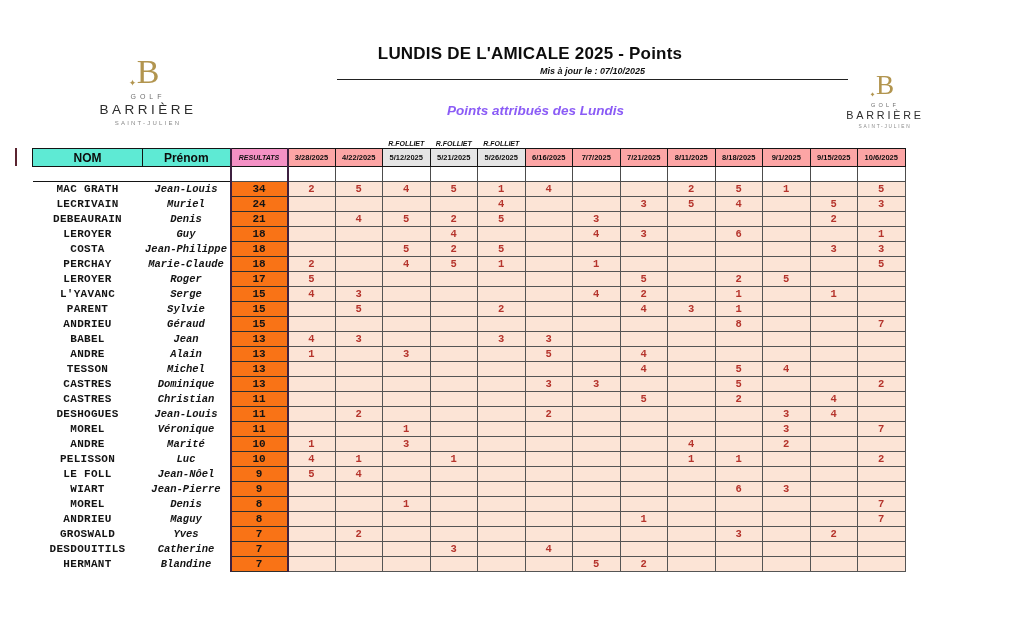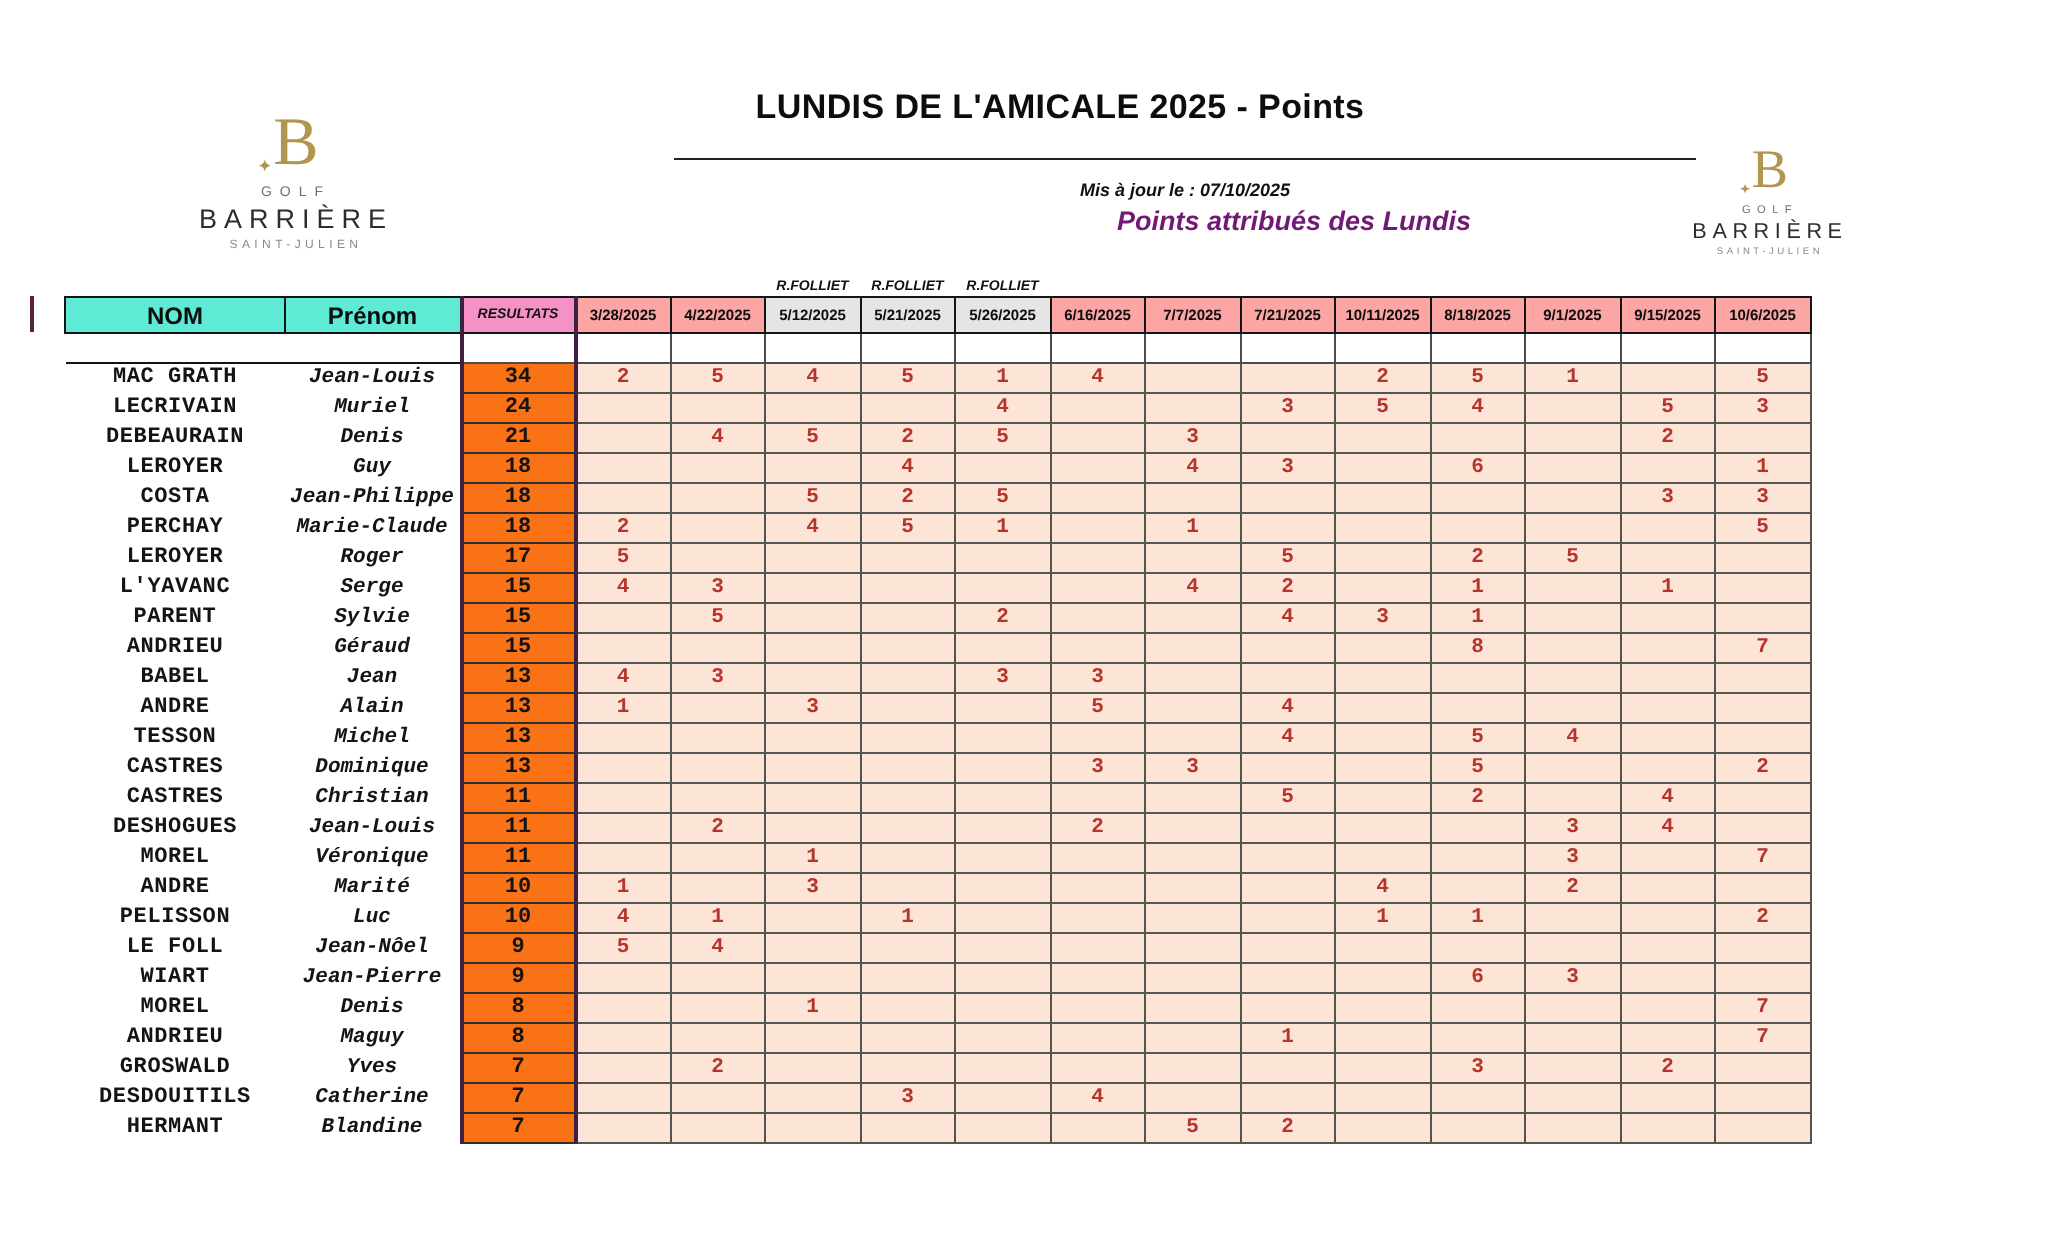--- a/index.html
+++ b/index.html
@@ -8,26 +8,26 @@
     font-family:"Liberation Sans", sans-serif; overflow:hidden; color:#1a1a1a;
   }
 
   
   .title {
     position:absolute; left:280px; top:44px; width:500px; text-align:center;
     font-size:17px; font-weight:bold; letter-spacing:.2px; color:#0d0d0d;
   }
   .updated {
     position:absolute; left:337px; top:66px; width:511px; text-align:center;
-    font-size:9px; font-weight:bold; font-style:italic; color:#111;margin-top:24px;
+    font-size:9px; font-weight:bold; font-style:italic; color:#111;
   }
   .rule { position:absolute; left:337px; top:79px; width:511px; border-top:1.3px solid #222; }
   .blue-sub {
-    position:absolute; left:447px; top:103px; width:400px; text-align:center;
-    font-size:13.5px; font-weight:bold; font-style:italic; color:#701a75;
+    position:absolute; left:447px; top:103px; width:400px; text-align:left;
+    font-size:13.5px; font-weight:bold; font-style:italic; color:#8b5cf6;
   }
 
   .logo { position:absolute; text-align:center; }
   .logo-left  { left:88px;  top:55px; width:120px; }
   .logo-right { left:832px; top:72px; width:106px; transform:scale(.8); transform-origin:top center; }
   .logo-b {
     position:relative; display:inline-block; font-family:"Liberation Serif", serif;
     font-size:34px; line-height:1; color:#B2954F; font-weight:500;
   }
   .logo-star { position:absolute; left:-8px; bottom:1px; font-size:9px; color:#B2954F; }
@@ -153,21 +153,21 @@
           <td class="h-green">Prénom</td>
           <td class="h-pink">RESULTATS</td>
           <td class="h-yellow">3/28/2025</td>
           <td class="h-yellow">4/22/2025</td>
           <td class="h-dgreen">5/12/2025</td>
           <td class="h-dgreen">5/21/2025</td>
           <td class="h-dgreen">5/26/2025</td>
           <td class="h-yellow">6/16/2025</td>
           <td class="h-yellow">7/7/2025</td>
           <td class="h-yellow">7/21/2025</td>
-          <td class="h-yellow">10/11/2025</td>
+          <td class="h-yellow">8/11/2025</td>
           <td class="h-yellow">8/18/2025</td>
           <td class="h-yellow">9/1/2025</td>
           <td class="h-yellow">9/15/2025</td>
           <td class="h-yellow">10/6/2025</td>
         </tr>
         <tr class="spacer-row">
           <td colspan="2"></td>
           <td class="sp-res"></td>
           <td class="sp-grid"></td>
           <td class="sp-grid"></td>

